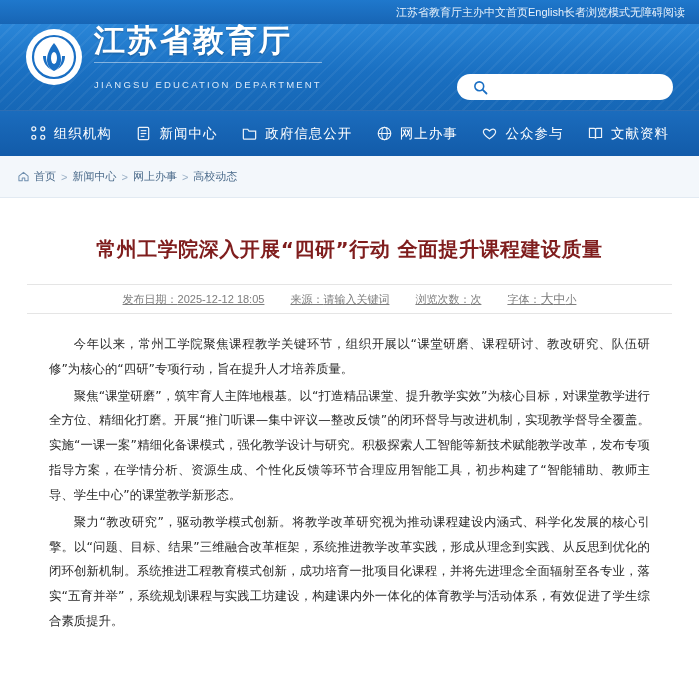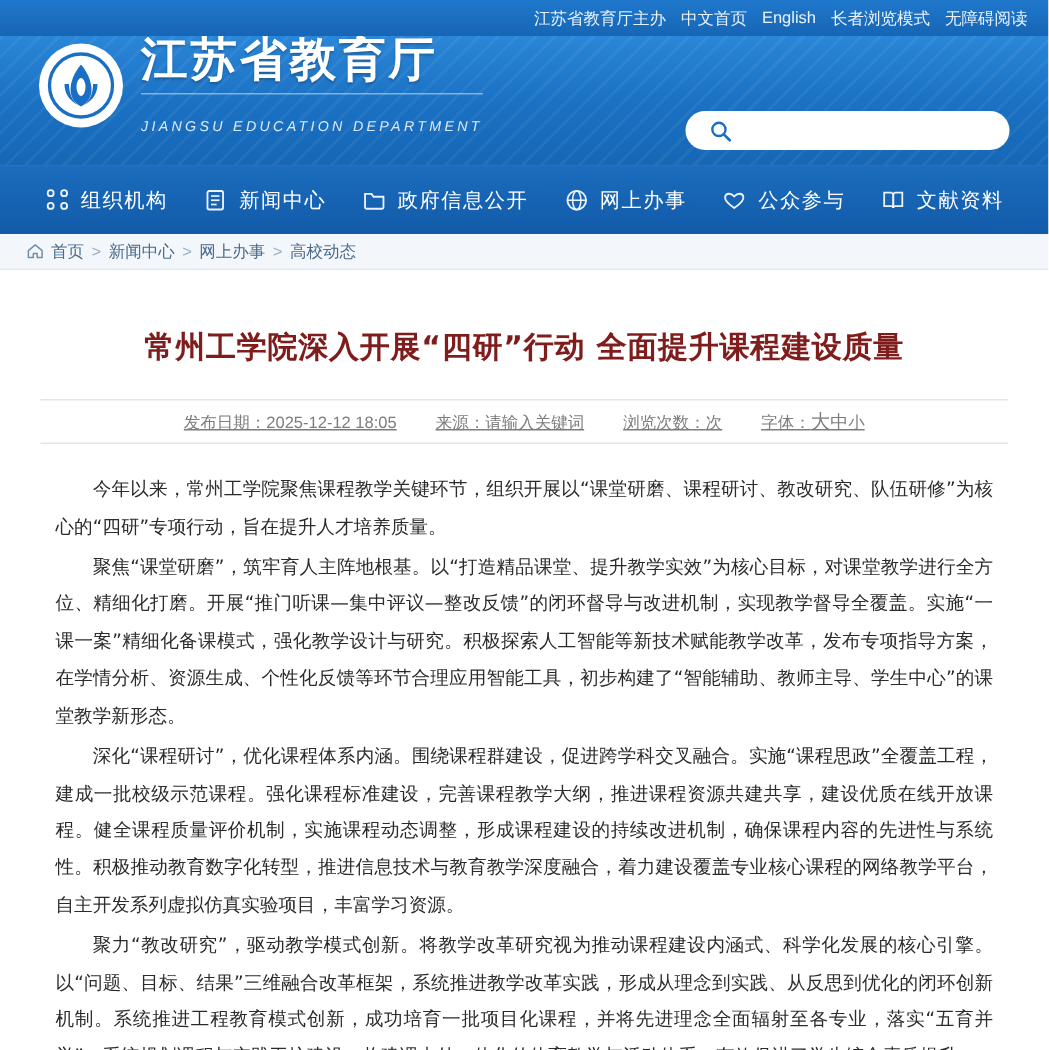--- a/index.html
+++ b/index.html
@@ -19,21 +19,20 @@
     display: flex;
     align-items: center;
     justify-content: flex-end;
     padding-right: 14px;
     font-size: 11px;
     color: #e8f2fb;
   }
   .topbar a {
     color: #eaf3fc;
     text-decoration: none;
-    margin-left: 10px;
     white-space: nowrap;
   }
 
   
   .header {
     position: relative;
     height: 86px;
     background: #1a6fc4;
     background: linear-gradient(to bottom, #2a86d8 0%, #1a70c2 55%, #1667b6 100%);
     overflow: hidden;
@@ -70,21 +69,20 @@
     line-height: 1.05;
     text-shadow: 0 1px 2px rgba(0,0,0,.25);
   }
   .brand-en {
     font-size: 9.5px;
     letter-spacing: 2.2px;
     margin-top: 5px;
     color: #dbeaf8;
     border-top: 1px solid rgba(255,255,255,.45);
     padding-top: 16px;
-    font-style: italic;
   }
   .searchbox {
     position: absolute;
     right: 26px; top: 50px;
     width: 216px; height: 26px;
     background: #fff;
     border-radius: 13px;
     display: flex;
     align-items: center;
     padding: 0 8px 0 14px;
@@ -127,21 +125,21 @@
     white-space: nowrap;
   }
   .nav-item .nav-ico {
     margin-right: 7px;
     display: flex; align-items: center;
     opacity: .92;
   }
 
   
   .crumbbar {
-    height: 24px;
+    height: 42px;
     background: #f3f7fb;
     border-bottom: 1px solid #e2eaf2;
     display: flex;
     align-items: center;
     padding-left: 18px;
     font-size: 11px;
     color: #4a6a8a;
   }
   .crumbbar .home-ico { margin-right: 5px; display:flex; }
   .crumbbar a { color: #4a6a8a; text-decoration: none; }
@@ -183,21 +181,21 @@
   .meta .fs.sml { font-size: 11px; }
 
   .content {
     padding: 12px 6px 0;
     font-family: "DejaVu Sans", "Liberation Sans", sans-serif;
     font-size: 12.4px;
     line-height: 2.0;
     color: #2b2b2b;
     text-align: justify;
   }
-  .content p { margin: 0 4px 2px; text-indent: 2em; }
+  .content p { margin: 0 16px 2px; text-indent: 2em; }
 </style>
 </head>
 <body>
 
 <div class="topbar">
   <span>江苏省教育厅主办</span>
   <a href="#">中文首页</a>
   <a href="#">English</a>
   <a href="#">长者浏览模式</a>
   <a href="#">无障碍阅读</a>
@@ -316,17 +314,16 @@
       <span>字体：</span>
       <span class="fs big">大</span>
       <span class="fs mid">中</span>
       <span class="fs sml">小</span>
     </span>
   </div>
 
   <div class="content">
     <p>今年以来，常州工学院聚焦课程教学关键环节，组织开展以“课堂研磨、课程研讨、教改研究、队伍研修”为核心的“四研”专项行动，旨在提升人才培养质量。</p>
     <p>聚焦“课堂研磨”，筑牢育人主阵地根基。以“打造精品课堂、提升教学实效”为核心目标，对课堂教学进行全方位、精细化打磨。开展“推门听课—集中评议—整改反馈”的闭环督导与改进机制，实现教学督导全覆盖。实施“一课一案”精细化备课模式，强化教学设计与研究。积极探索人工智能等新技术赋能教学改革，发布专项指导方案，在学情分析、资源生成、个性化反馈等环节合理应用智能工具，初步构建了“智能辅助、教师主导、学生中心”的课堂教学新形态。</p>
-    <p>深化“课程研讨”，优化课程体系内涵。围绕课程群建设，促进跨学科交叉融合。实施“课程思政”全覆盖工程，建成一批校级示范课程。强化课程标准建设，完善课程教学大纲，推进课程资源共建共享，建设优质在线开放课程。健全课程质量评价机制，实施课程动态调整，形成课程建设的持续改进机制，确保课程内容的先进性与系统性。积极推动教育数字化转型，推进信息技术与教育教学深度融合，着力建设覆盖专业核心课程的网络教学平台，自主开发系列虚拟仿真实验项目，丰富学习资源。</p>
     <p>聚力“教改研究”，驱动教学模式创新。将教学改革研究视为推动课程建设内涵式、科学化发展的核心引擎。以“问题、目标、结果”三维融合改革框架，系统推进教学改革实践，形成从理念到实践、从反思到优化的闭环创新机制。系统推进工程教育模式创新，成功培育一批项目化课程，并将先进理念全面辐射至各专业，落实“五育并举”，系统规划课程与实践工坊建设，构建课内外一体化的体育教学与活动体系，有效促进了学生综合素质提升。</p>
 
   </div>
 </div>
 
 </body></html>

